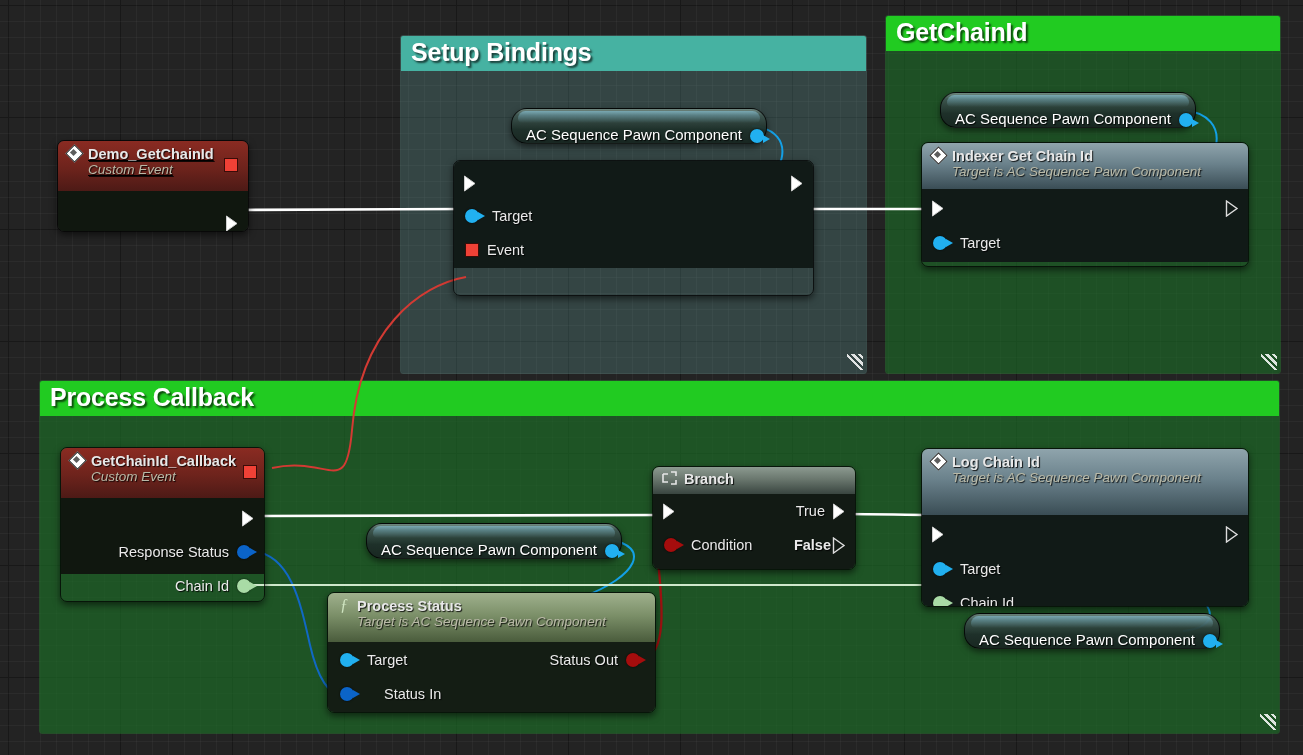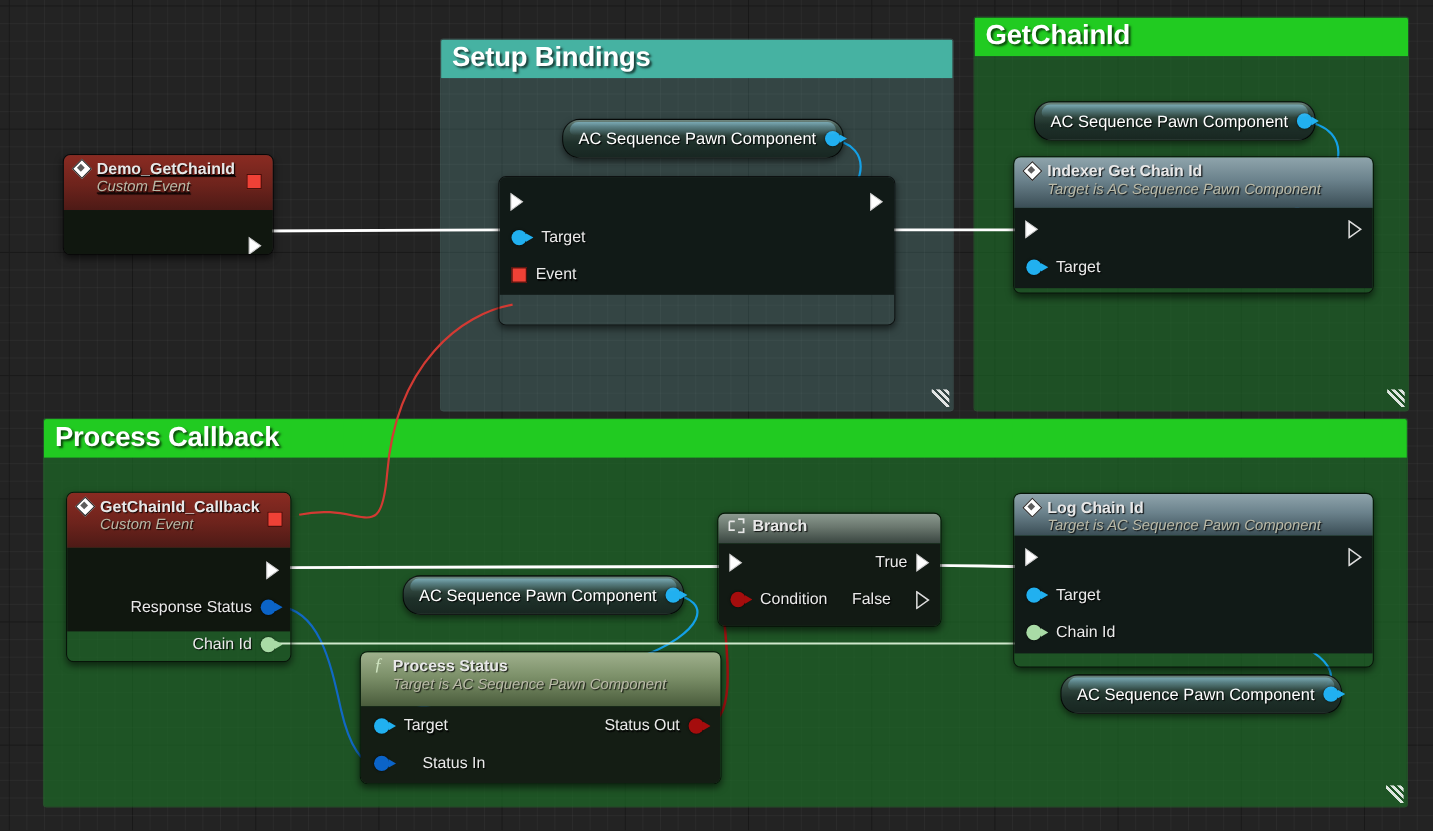--- a/index.html
+++ b/index.html
@@ -217,21 +217,21 @@
   }
   .exec-pin svg { display: block; }
 
   
   .getter {
     position: absolute;
     border-radius: 16px;
     border: 1px solid rgba(0,0,0,0.8);
     box-shadow: 0 3px 6px rgba(0,0,0,0.5);
     display: flex;
-    align-items: center;
+    align-items: flex-end;
     padding: 0 10px 0 14px;
     height: 36px;
     background: linear-gradient(to bottom, rgba(116,140,132,0.95) 0%, rgba(63,86,80,0.95) 18%, rgba(30,48,42,0.97) 60%, rgba(24,38,33,0.97) 100%);
   }
   .getter .glabel {
     font-size: 15px;
     color: #ffffff;
     text-shadow: 1px 1px 1px rgba(0,0,0,0.9);
     margin-right: 8px;
     white-space: nowrap;
@@ -480,21 +480,21 @@
         </span>
       </div>
       <div class="pin-row" style="left:11px; top:41px;">
         <span class="pin-dot red"></span>
         <svg class="pin-arrowhead" viewBox="0 0 7 8">
             <path d="M0 0 L7 4 L0 8 Z" fill="#a50d0d"></path>
           </svg>
         <span class="pin-label" style="margin-left:7px;">Condition</span>
       </div>
       <div class="pin-row right" style="right:9px; top:41px;">
-        <span class="pin-label" style="margin-right:22px;">False</span>
+        <span class="pin-label" style="margin-right:1px;font-weight:bold;">False</span>
         <span class="exec-pin">
           <svg width="14" height="17" viewBox="0 0 14 17">
               <path d="M1.5 1 L12 8.5 L1.5 16 Z" fill="none" stroke="#dcdcdc" stroke-width="1.4"></path>
             </svg>
         </span>
       </div>
     </div>
   </div>
 
   <div class="node fngreen" id="node-process-status" style="left:327px; top:592px; width:329px; height:121px;">
@@ -526,21 +526,21 @@
         <span class="pin-dot blue"></span>
         <svg class="pin-arrowhead" viewBox="0 0 7 8">
             <path d="M0 0 L7 4 L0 8 Z" fill="#0b64c8"></path>
           </svg>
         <span class="pin-label" style="margin-left:24px;">Status In</span>
       </div>
     </div>
   </div>
 
   <div class="node fn" id="node-log-chain-id" style="left:921px; top:448px; width:328px; height:159px;">
-    <div class="node-head" style="height:38px;">
+    <div class="node-head" style="height:66px;">
       <div class="title-row">
         <span class="head-icon diamond-icon"></span>
         <div class="title-col">
           <span class="node-title">Log Chain Id</span>
           <span class="node-sub">Target is AC Sequence Pawn Component</span>
         </div>
       </div>
     </div>
     <div class="node-body" style="height:107px;">
       <div class="pin-row" style="left:9px; top:9px;">

